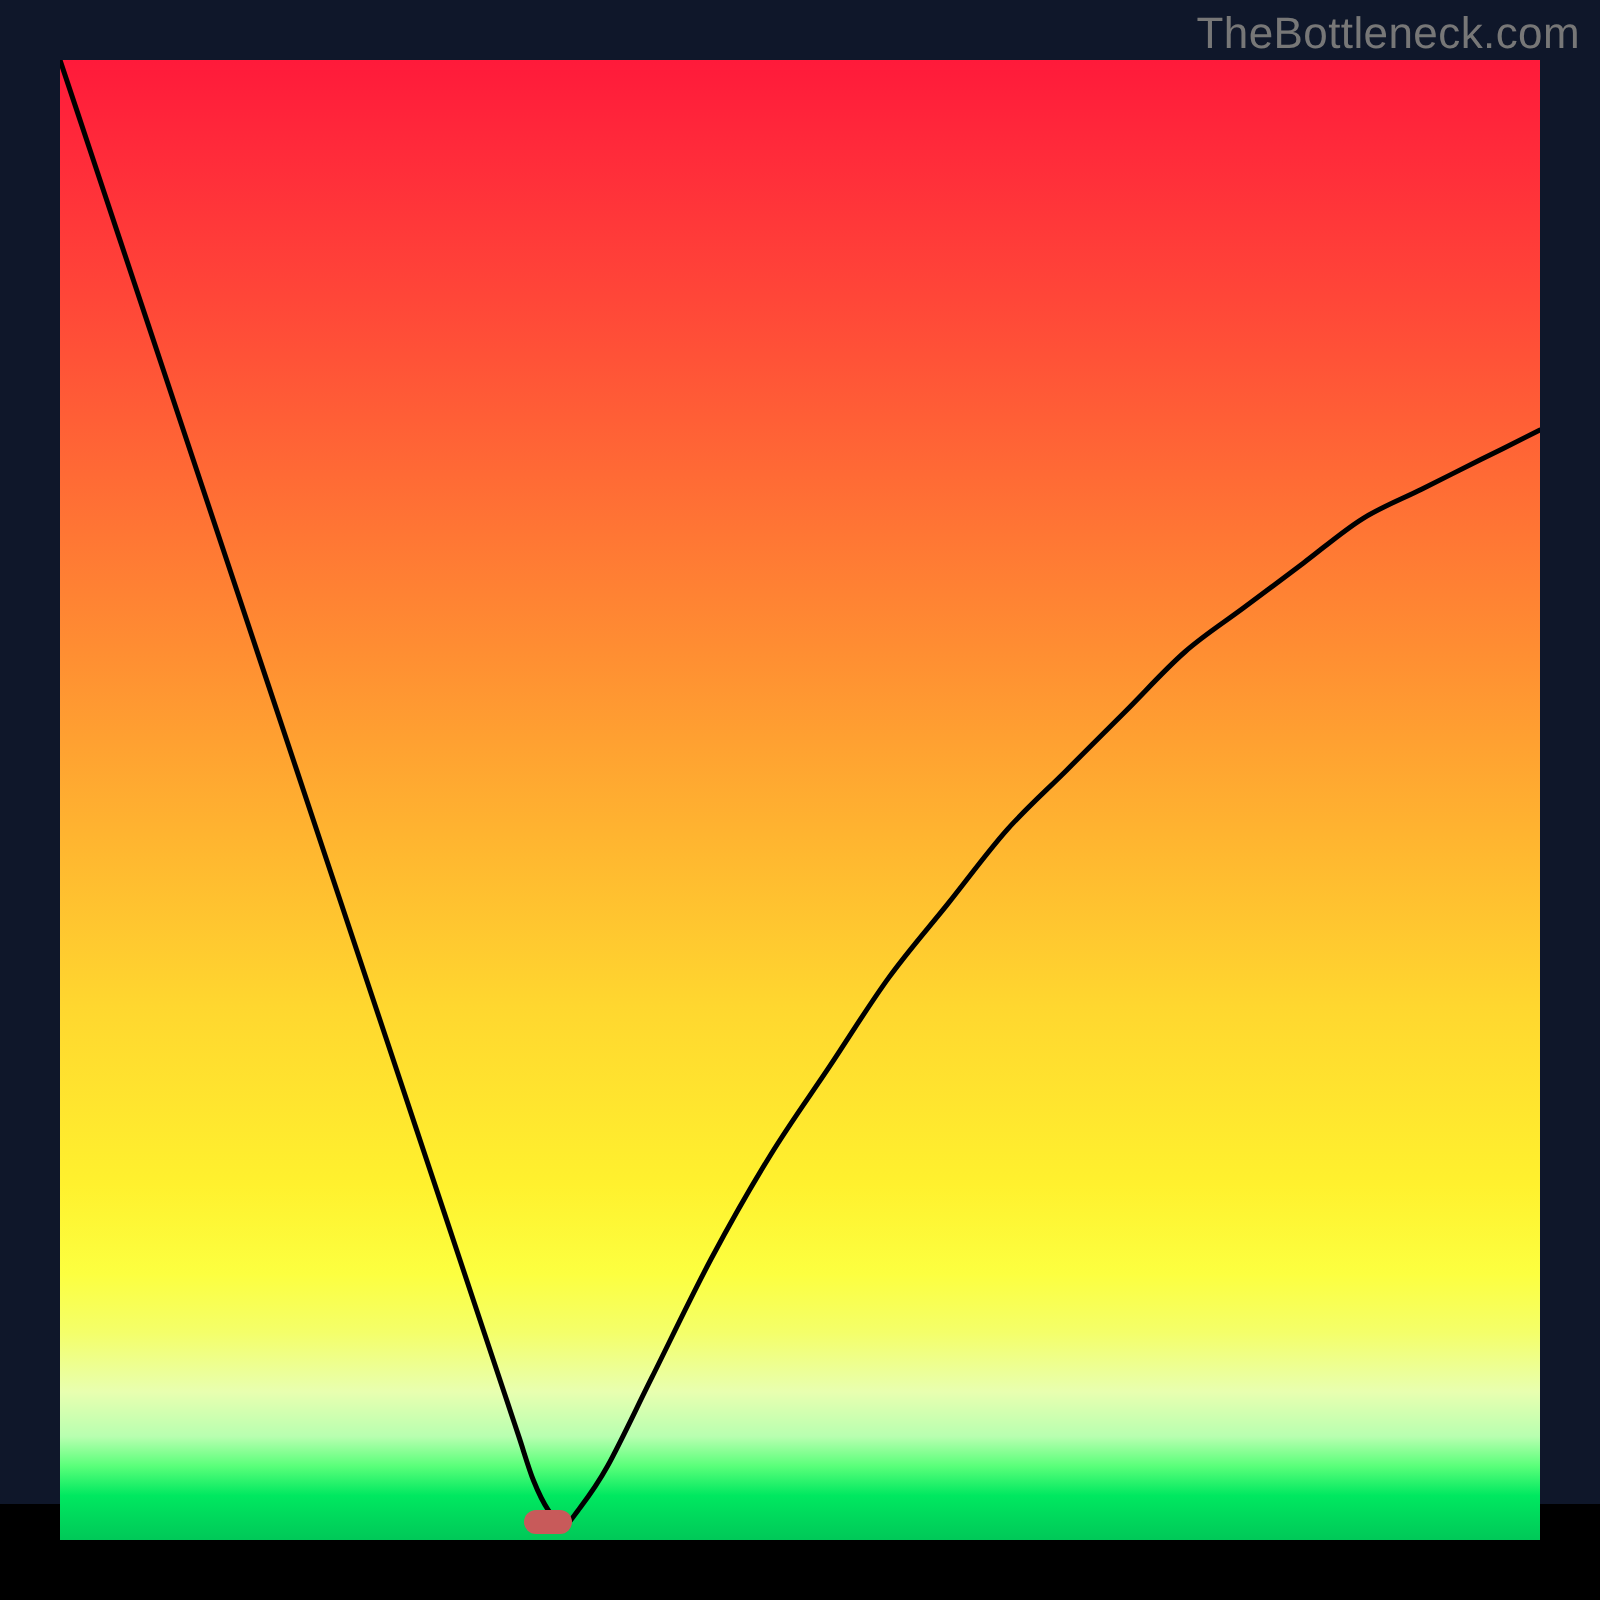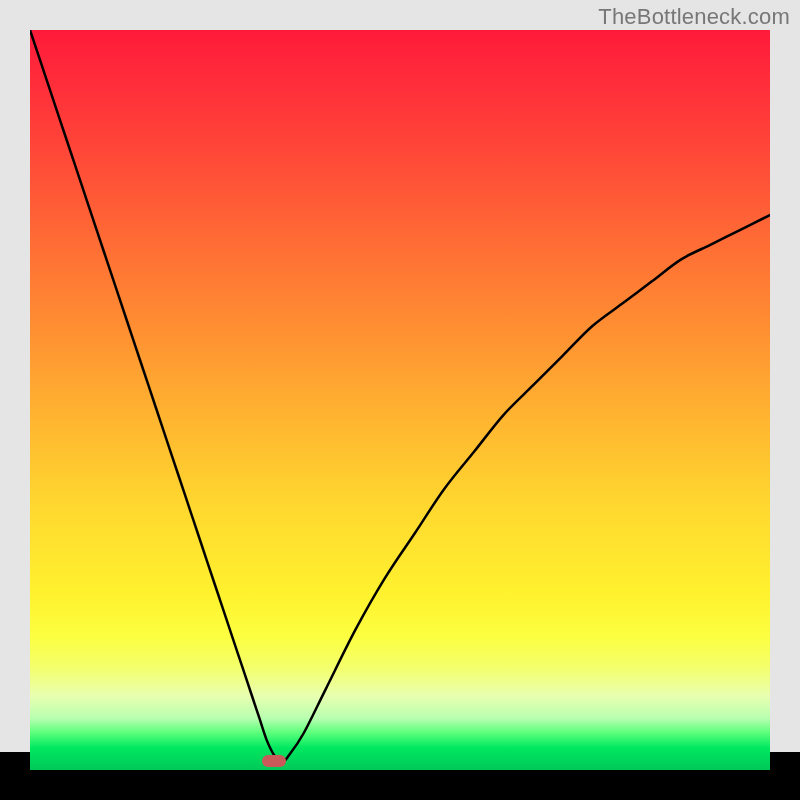--- a/index.html
+++ b/index.html
@@ -10,21 +10,21 @@
     overflow: hidden;
     background: #000;
     font-family: Arial, Helvetica, sans-serif;
   }
   .frame {
     position: absolute;
     left: 0;
     top: 0;
     width: 800px;
     height: 752px;
-    background: #e5e5e5;
+    background: #0f172a;
   }
   .plot {
     position: absolute;
     left: 30px;
     top: 30px;
     width: 740px;
     height: 740px;
     background: linear-gradient(to bottom,
       #ff1a3a 0%,
       #ff2a3a 6%,

